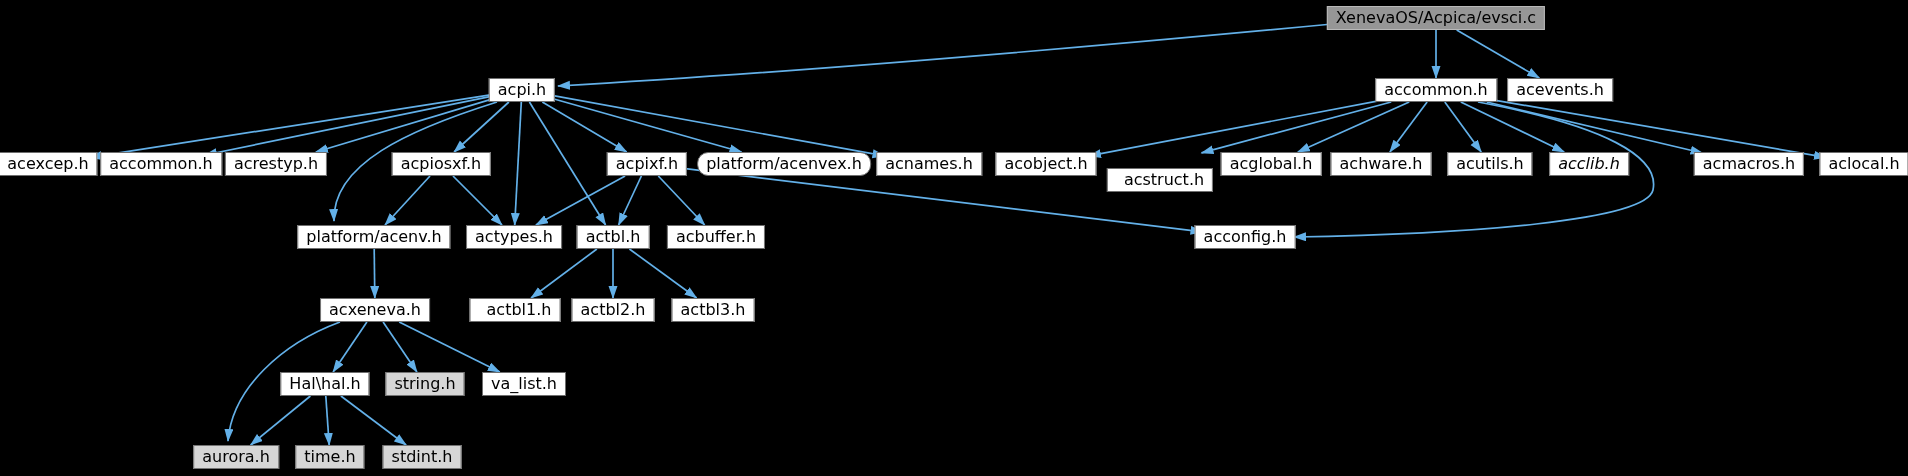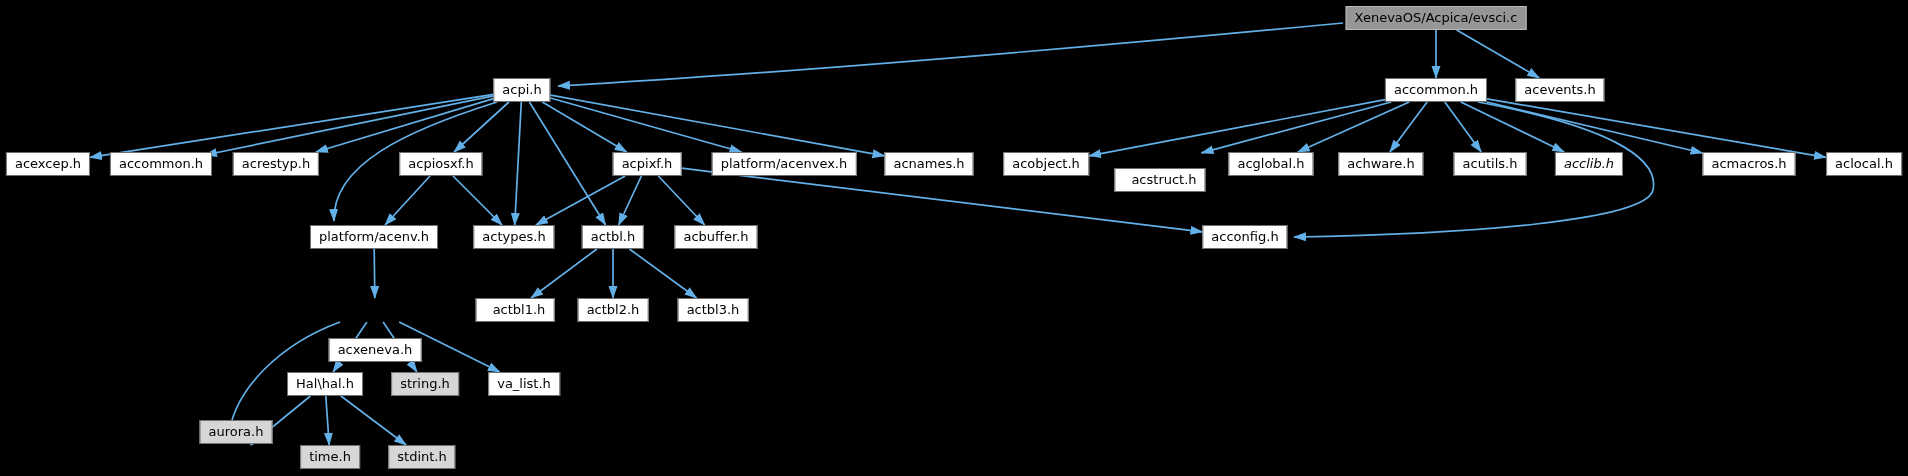--- a/index.html
+++ b/index.html
@@ -10,21 +10,21 @@
     overflow:hidden;
     font-family:"DejaVu Sans","Liberation Sans",sans-serif;
   }
   #edges { position:absolute; left:0; top:0; width:1908px; height:476px; }
   .node {
     position:absolute;
     transform:translate(-50%,-50%);
     background:#ffffff;
     border:1.5px solid #6e6e6e;
     color:#000;
-    font-size:13px;
+    font-size:16px;
     line-height:16px;
     padding:3px 8px;
     white-space:nowrap;
     box-sizing:border-box;
     cursor:pointer;
   }
   .node.leaf { background:#d6d6d6; border-color:#747474; }
   .node.current { background:#969696; border-color:#b9b9b9; cursor:default; }
 </style>
 </head>
@@ -82,39 +82,39 @@
   <div id="nodes">
       <div class="node current" style="left: 1436px; top: 18px;">XenevaOS/Acpica/evsci.c</div>
       <div class="node" style="left: 522px; top: 90px;">acpi.h</div>
       <div class="node" style="left: 1436px; top: 90px;">accommon.h</div>
       <div class="node" style="left: 1560px; top: 90px;">acevents.h</div>
       <div class="node" style="left: 48px; top: 164px;">acexcep.h</div>
       <div class="node" style="left: 161px; top: 164px;">accommon.h</div>
       <div class="node" style="left: 276px; top: 164px;">acrestyp.h</div>
       <div class="node" style="left: 441px; top: 164px;">acpiosxf.h</div>
       <div class="node" style="left: 647px; top: 164px;">acpixf.h</div>
-      <div class="node" style="left: 784px; top: 164px;">platform/acenvex.h</div>
+      <div class="node" style="left: 784px; top: 164px; border-radius: 11px;">platform/acenvex.h</div>
       <div class="node" style="left: 929px; top: 164px;">acnames.h</div>
       <div class="node" style="left: 1046px; top: 164px;">acobject.h</div>
       <div class="node" style="left: 1160px; top: 180px; padding-left: 16px;">acstruct.h</div>
       <div class="node" style="left: 1271px; top: 164px;">acglobal.h</div>
       <div class="node" style="left: 1381px; top: 164px;">achware.h</div>
       <div class="node" style="left: 1490px; top: 164px;">acutils.h</div>
       <div class="node" style="left: 1589px; top: 164px; font-style: italic;">acclib.h</div>
       <div class="node" style="left: 1749px; top: 164px;">acmacros.h</div>
       <div class="node" style="left: 1864px; top: 164px;">aclocal.h</div>
       <div class="node" style="left: 374px; top: 237px;">platform/acenv.h</div>
       <div class="node" style="left: 514px; top: 237px;">actypes.h</div>
       <div class="node" style="left: 613px; top: 237px;">actbl.h</div>
       <div class="node" style="left: 716px; top: 237px;">acbuffer.h</div>
       <div class="node" style="left: 1245px; top: 237px;">acconfig.h</div>
-      <div class="node" style="left: 375px; top: 310px; margin-top: 40px;">acxeneva.h</div>
+      <div class="node" style="left: 375px; top: 310px;">acxeneva.h</div>
       <div class="node" style="left: 515px; top: 310px; padding-left: 16px;">actbl1.h</div>
       <div class="node" style="left: 613px; top: 310px;">actbl2.h</div>
       <div class="node" style="left: 713px; top: 310px;">actbl3.h</div>
       <div class="node" style="left: 325px; top: 384px;">Hal\hal.h</div>
       <div class="node leaf" style="left: 425px; top: 384px;">string.h</div>
       <div class="node" style="left: 524px; top: 384px;">va_list.h</div>
-      <div class="node leaf" style="left: 236px; top: 432px;">aurora.h</div>
+      <div class="node leaf" style="left: 236px; top: 457px;">aurora.h</div>
       <div class="node leaf" style="left: 330px; top: 457px;">time.h</div>
       <div class="node leaf" style="left: 422px; top: 457px;">stdint.h</div>
     </div>
 </div>
 
 </body></html>

